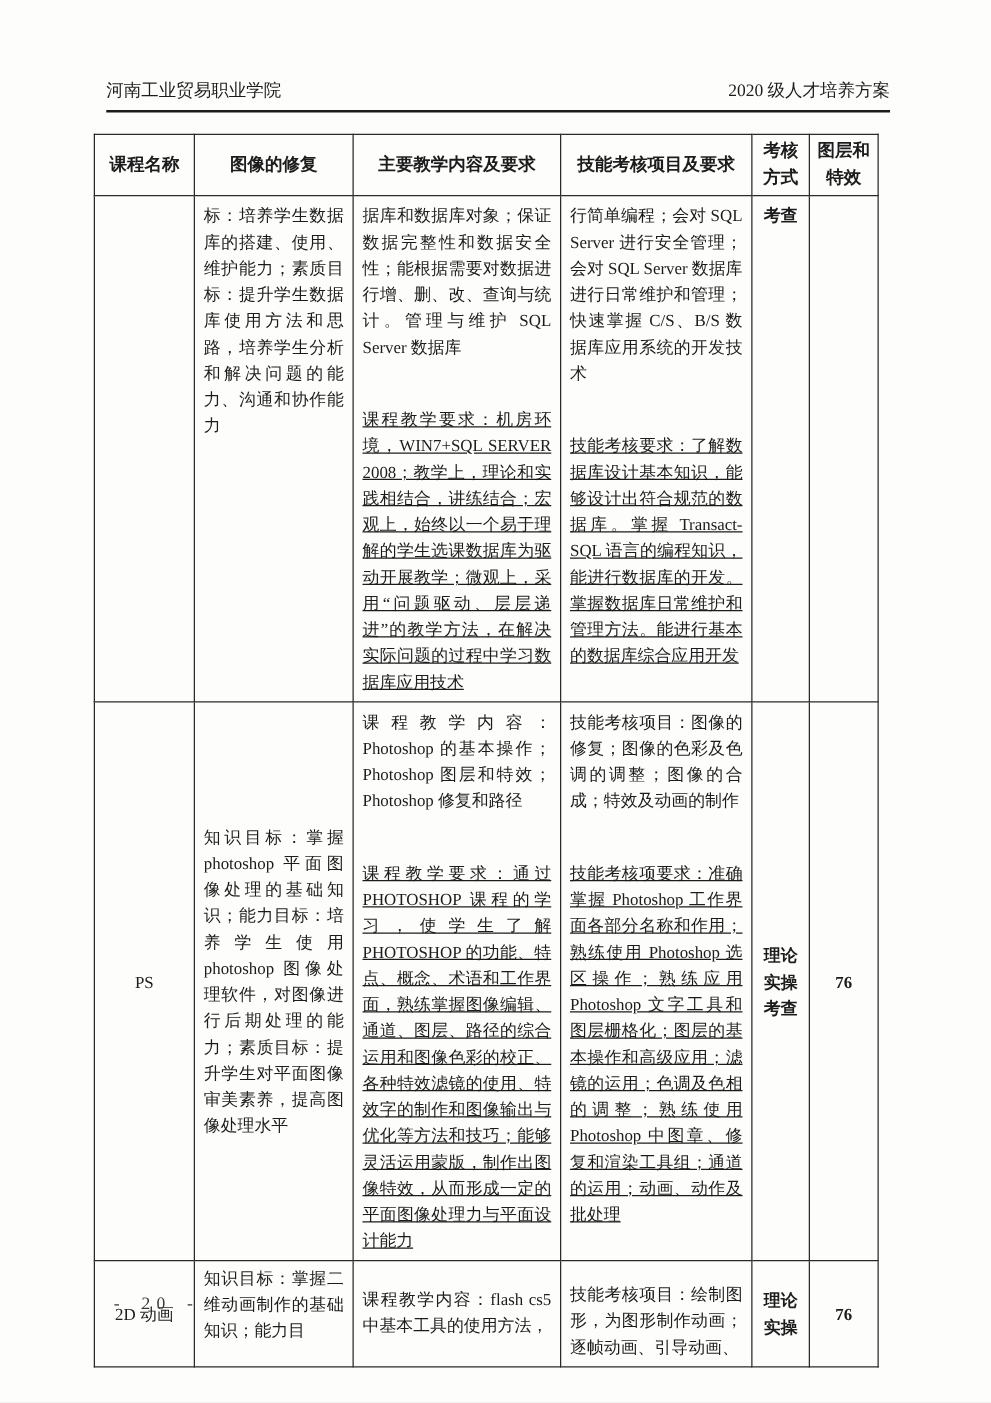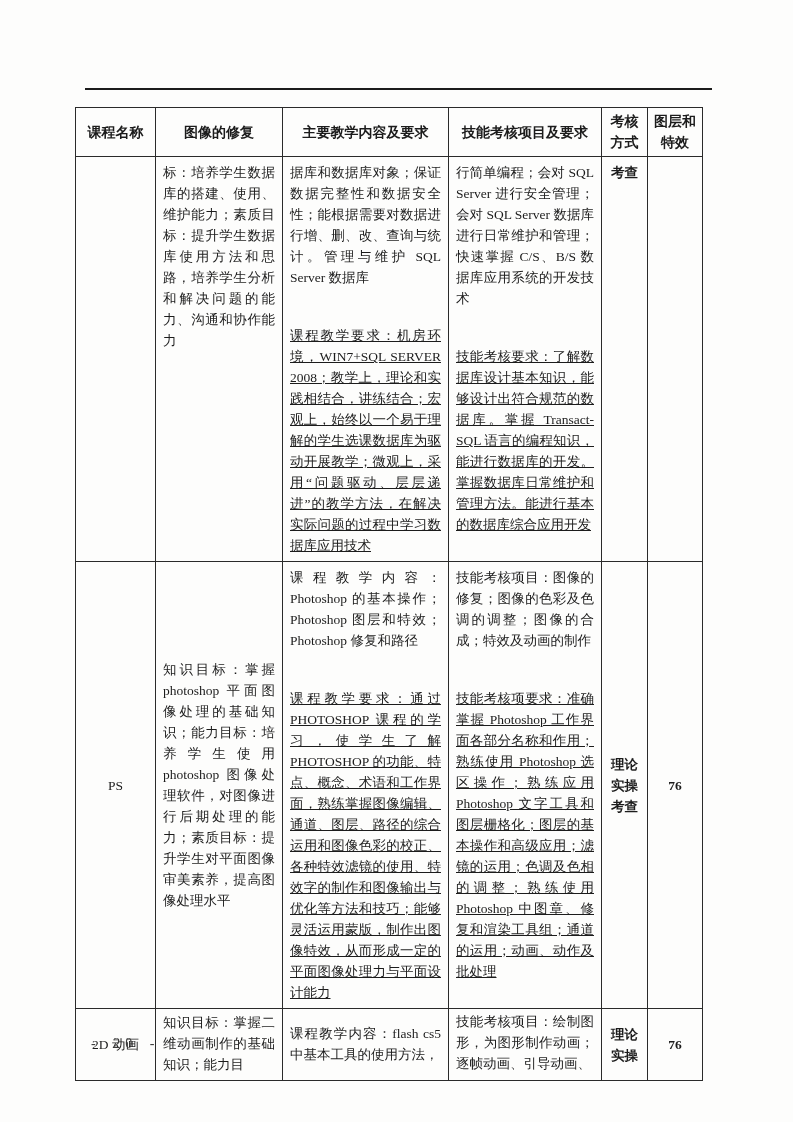--- a/index.html
+++ b/index.html
@@ -67,20 +67,24 @@
     color: #3a3a3a;
     letter-spacing: 5px;
     word-spacing: 4px;
   }
 </style>
 </head>
 <body>
 
 <div class="sheet">
 
+  <div class="doc-header">
+    <span>河南工业贸易职业学院</span>
+    <span>2020 级人才培养方案</span>
+  </div>
   <div class="header-rule"></div>
 
   <div class="tbl-wrap">
     <table class="curriculum">
       <colgroup>
         <col style="width:80px">
           <col style="width:127px">
           <col style="width:166px">
         <col style="width:153px">
           <col style="width:46px">
@@ -133,21 +137,21 @@
       </tr>
 
       <tr style="height:67px">
         <td class="cell t-center v-mid">2D 动画</td>
         <td class="cell" style="padding-top:3px">
           <div class="para">知识目标：掌握二维动画制作的基础知识；能力目</div>
         </td>
         <td class="cell v-mid" style="padding-top:3px">
           <div class="para">课程教学内容：flash cs5 中基本工具的使用方法，</div>
         </td>
-        <td class="cell" style="padding-top:2px">
+        <td class="cell" style="padding-top:16px">
           <div class="para">技能考核项目：绘制图形，为图形制作动画；逐帧动画、引导动画、</div>
         </td>
         <td class="cell narrow t-center v-mid prewrap">理论
 实操</td>
         <td class="cell narrow t-center v-mid">76</td>
       </tr>
     </tbody>
       </table>
   </div>
 

